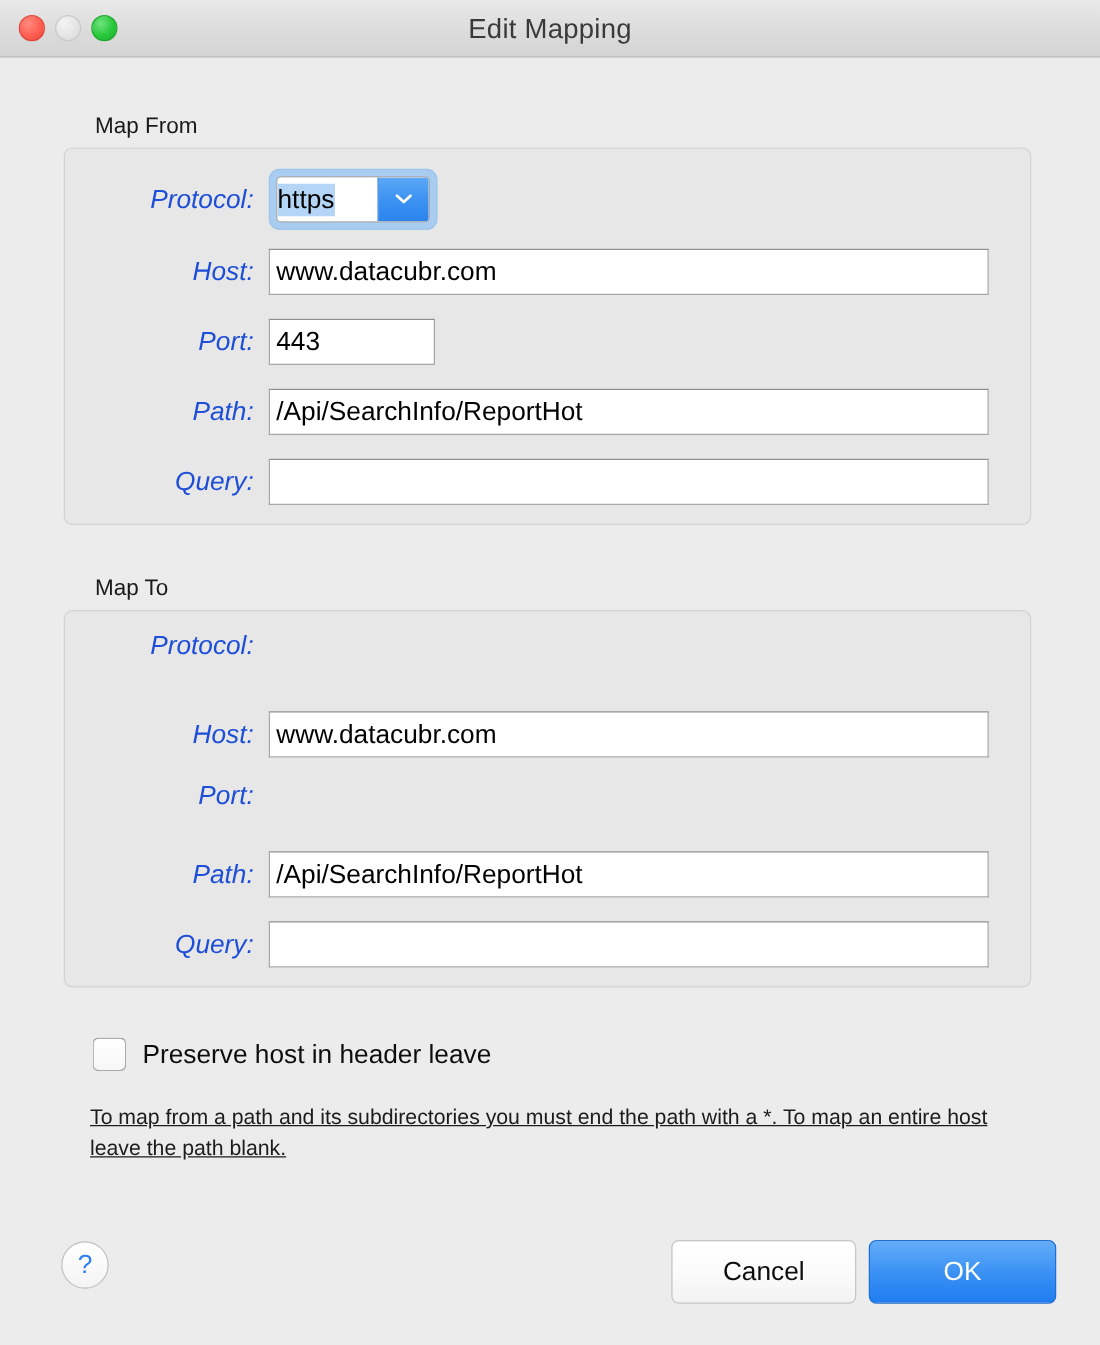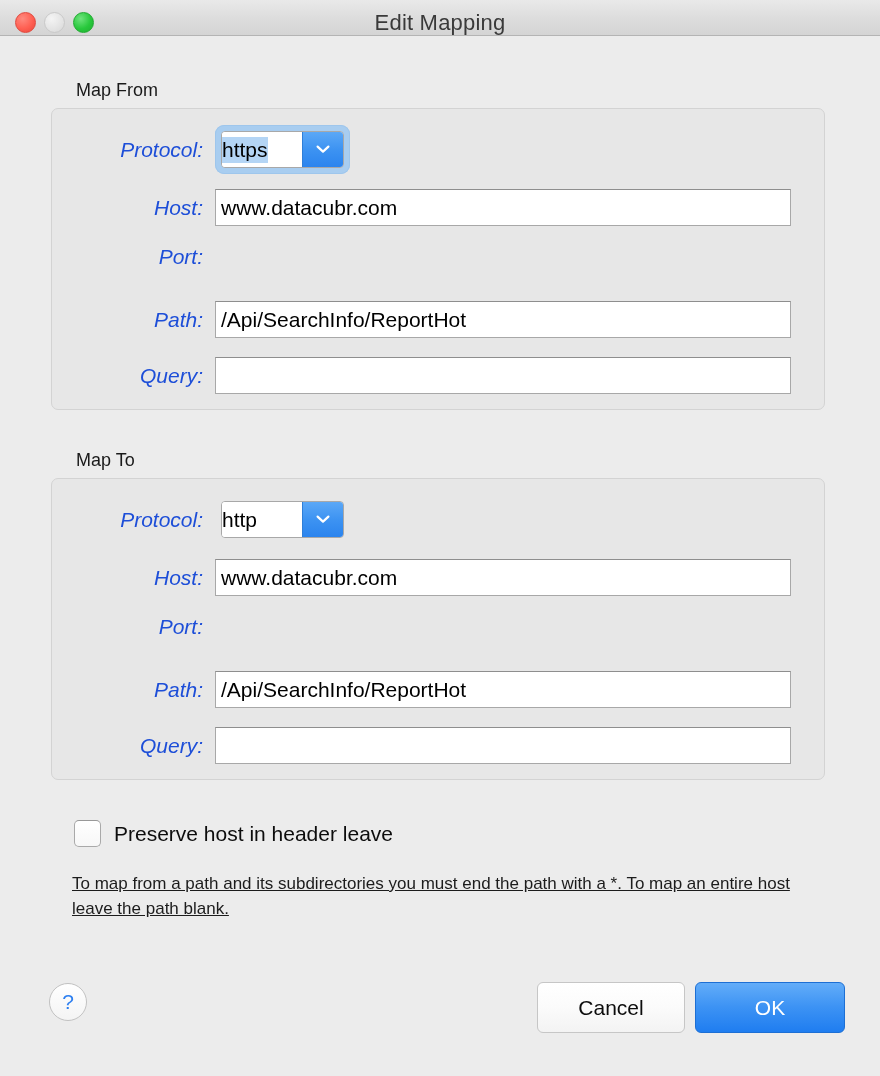--- a/index.html
+++ b/index.html
@@ -11,21 +11,21 @@
     height: 1076px;
     background: #ececec;
     font-family: "Liberation Sans", sans-serif;
     overflow: hidden;
     -webkit-font-smoothing: antialiased;
   }
 
   
   .titlebar {
     position: relative;
-    height: 36px;
+    height: 46px;
     background: linear-gradient(to bottom, #e9e9e9 0%, #dcdcdc 55%, #d4d4d4 100%);
     border-bottom: 1px solid #b4b4b4;
     box-sizing: border-box;
     padding-left: 44px;
   }
   .traffic {
     position: absolute;
     left: 15px;
     top: 12px;
     display: flex;
@@ -263,20 +263,21 @@
       </div>
     </div>
 
     <div class="form-row" style="position:absolute; left:20px; top:80px;">
       <div class="row-label">Host:</div>
       <div class="textfield tf-wide" placeholder="">www.datacubr.com</div>
     </div>
 
     <div class="form-row" style="position:absolute; left:20px; top:136px;">
       <div class="row-label">Port:</div>
+      <div class="textfield tf-port" placeholder="">443</div>
     </div>
 
     <div class="form-row" style="position:absolute; left:20px; top:192px;">
       <div class="row-label">Path:</div>
       <div class="textfield tf-wide" placeholder="">/Api/SearchInfo/ReportHot</div>
     </div>
 
     <div class="form-row" style="position:absolute; left:20px; top:248px;">
       <div class="row-label">Query:</div>
       <div class="textfield tf-wide" placeholder=""></div>
@@ -284,32 +285,20 @@
   </div>
 
   <div style="position:absolute; left:76px; top:414px;">
     <span class="group-title">Map To</span>
   </div>
 
   <div class="groupbox" style="position:absolute; left:51px; top:442px; width:774px; height:302px;">
 
     <div class="form-row" style="position:absolute; left:20px; top:16px;">
       <div class="row-label">Protocol:</div>
-      <div class="combo-wrap">
-        <div class="combo">
-          <div class="combo-text">
-            <span>http</span>
-          </div>
-          <div class="combo-btn">
-            <svg class="chev" viewBox="0 0 14 9">
-              <path d="M1.6 1.6 L7 6.6 L12.4 1.6" fill="none" stroke="#ffffff" stroke-width="2.2" stroke-linecap="round" stroke-linejoin="round"></path>
-            </svg>
-          </div>
-        </div>
-      </div>
     </div>
 
     <div class="form-row" style="position:absolute; left:20px; top:80px;">
       <div class="row-label">Host:</div>
       <div class="textfield tf-wide" placeholder="">www.datacubr.com</div>
     </div>
 
     <div class="form-row" style="position:absolute; left:20px; top:136px;">
       <div class="row-label">Port:</div>
     </div>

